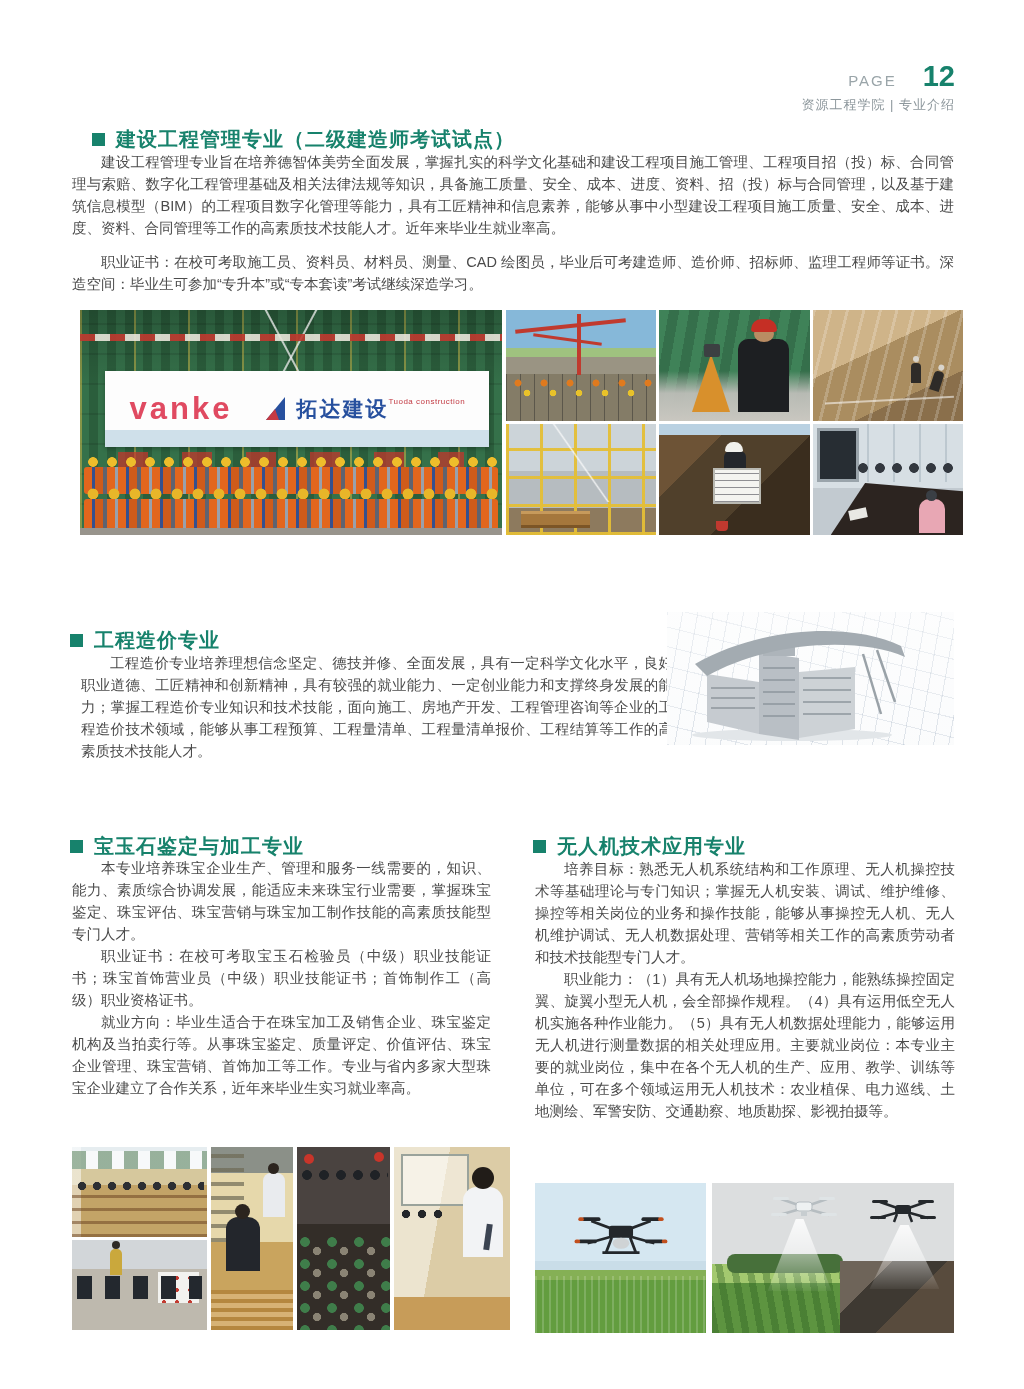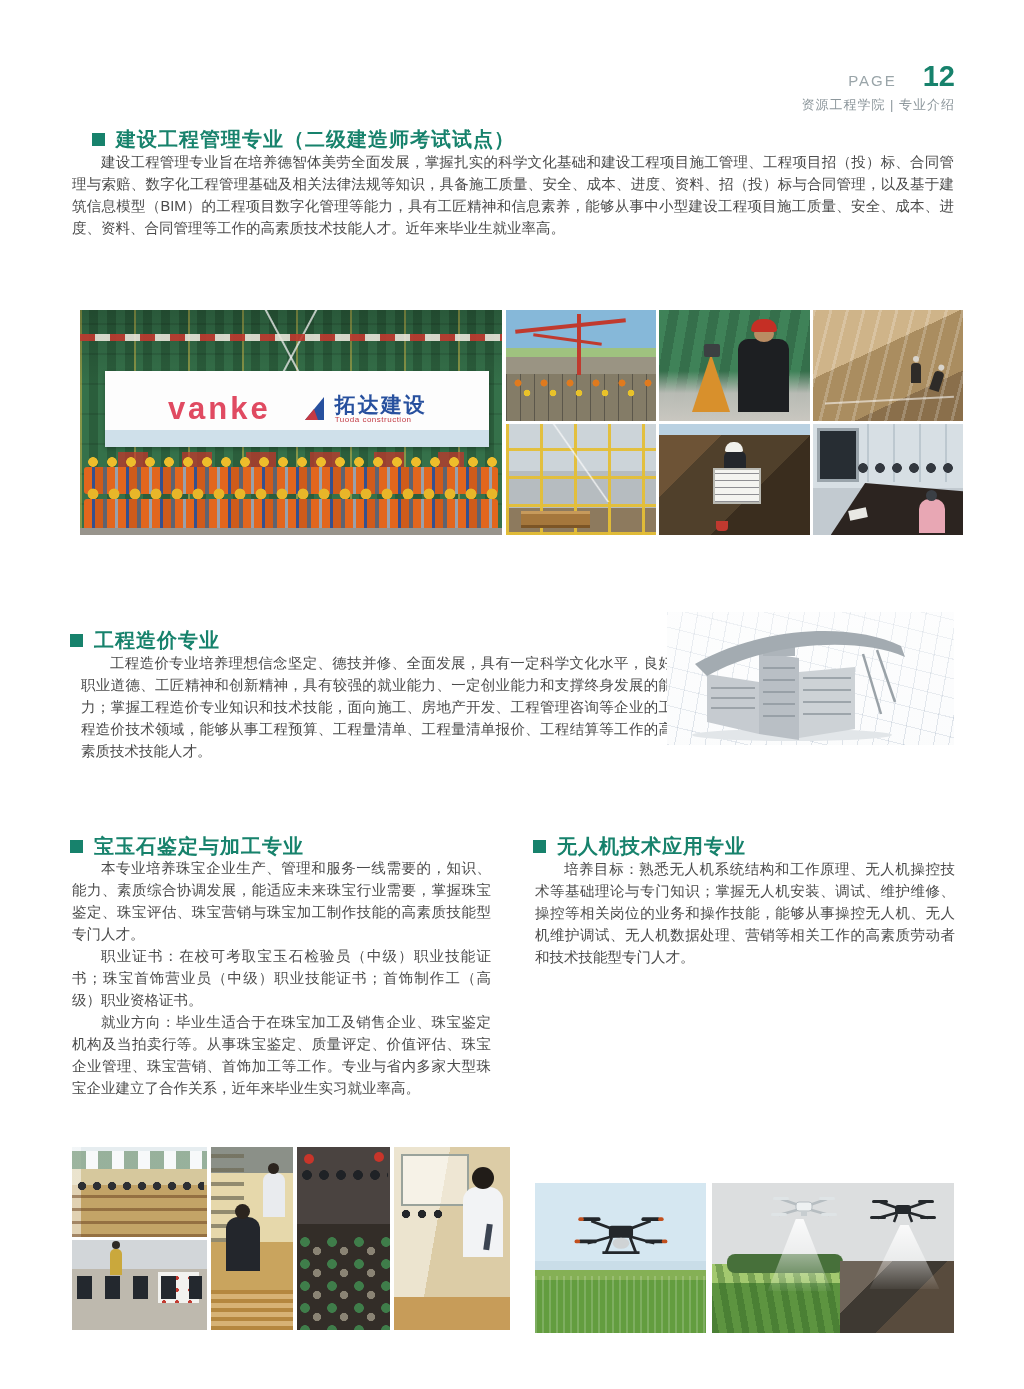--- a/index.html
+++ b/index.html
@@ -41,21 +41,21 @@
       linear-gradient(-62deg, rgba(0,0,0,0) calc(50% - 1.5px), rgba(240,240,240,.75) calc(50% - .5px),
                       rgba(240,240,240,.75) calc(50% + .5px), rgba(0,0,0,0) calc(50% + 1.5px));}
   .stripe{position:absolute;top:24px;left:0;right:0;height:7px;opacity:.9;
     background:repeating-linear-gradient(90deg,#c0392f 0 15px,#e9e5da 15px 30px);}
   .banner{position:absolute;left:6%;right:3%;top:27%;height:34%;
     background:linear-gradient(#fdfdfd 0 78%,#cfe0ea 78% 100%);
     display:flex;align-items:center;justify-content:center;gap:30px;
     box-shadow:0 2px 4px rgba(0,0,0,.25);}
   .brand{color:#e04a61;font-weight:bold;font-size:31px;letter-spacing:3px;}
   .tuoda{display:flex;align-items:center;gap:8px;}
-  .tuoda-txt{display:flex;flex-direction:column;line-height:1.05;}
+  .tuoda-txt{display:flex;line-height:1.05;}
   .tuoda-cn{color:#27509e;font-weight:bold;font-size:21px;letter-spacing:2px;}
   .tuoda-en{color:#c23a43;font-size:8px;letter-spacing:.5px;}
   .slogan{position:absolute;left:9%;right:9%;top:63%;height:25px;opacity:.8;
     background:repeating-linear-gradient(90deg, rgba(197,52,42,.9) 0 30px, rgba(197,52,42,0) 30px 64px);}
   .crowd{position:absolute;left:0;right:0;bottom:0;height:40%;}
   .crowd .row{position:absolute;left:1%;right:1%;}
   .row.r1{bottom:46%;}
   .row.r2{bottom:4%;}
   .heads{height:11px;background-image:radial-gradient(circle at 9px 6px,#eebd2b 4.5px,rgba(0,0,0,0) 5.2px);
          background-size:19px 11px;background-repeat:repeat-x;}
@@ -233,20 +233,23 @@
     <div class="hdr-sub">资源工程学院 | 专业介绍</div>
   </div>
 
   <h2 class="sec-title" style="left:70px;top:109px;margin-left:22px;">
     <span class="bullet"></span>
     <span>建设工程管理专业（二级建造师考试试点）</span>
   </h2>
   <div class="body-text" style="left:72px;top:151px;width:882px;">
     <p>建设工程管理专业旨在培养德智体美劳全面发展，掌握扎实的科学文化基础和建设工程项目施工管理、工程项目招（投）标、合同管理与索赔、数字化工程管理基础及相关法律法规等知识，具备施工质量、安全、成本、进度、资料、招（投）标与合同管理，以及基于建筑信息模型（BIM）的工程项目数字化管理等能力，具有工匠精神和信息素养，能够从事中小型建设工程项目施工质量、安全、成本、进度、资料、合同管理等工作的高素质技术技能人才。近年来毕业生就业率高。</p>
   </div>
+  <div class="body-text" style="left:72px;top:251px;width:882px;">
+    <p>职业证书：在校可考取施工员、资料员、材料员、测量、CAD 绘图员，毕业后可考建造师、造价师、招标师、监理工程师等证书。深造空间：毕业生可参加“专升本”或“专本套读”考试继续深造学习。</p>
+  </div>
 
   <div class="s1-photos">
 
     <div class="ph ph-big">
       <div class="brace"></div>
       <div class="stripe"></div>
       <div class="banner">
         <span class="brand">vanke</span>
         <span class="tuoda">
           <svg width="26" height="24" viewBox="0 0 26 24">
@@ -384,20 +387,21 @@
       <div class="bn-bench"></div>
     </div>
   </div>
 
   <h2 class="sec-title" style="left:533px;top:816px;">
     <span class="bullet"></span>
     <span>无人机技术应用专业</span>
   </h2>
   <div class="body-text" style="left:535px;top:858px;width:420px;">
     <p>培养目标：熟悉无人机系统结构和工作原理、无人机操控技术等基础理论与专门知识；掌握无人机安装、调试、维护维修、操控等相关岗位的业务和操作技能，能够从事操控无人机、无人机维护调试、无人机数据处理、营销等相关工作的高素质劳动者和技术技能型专门人才。</p>
+    <p>职业能力：（1）具有无人机场地操控能力，能熟练操控固定翼、旋翼小型无人机，会全部操作规程。（4）具有运用低空无人机实施各种作业能力。（5）具有无人机数据处理能力，能够运用无人机进行测量数据的相关处理应用。主要就业岗位：本专业主要的就业岗位，集中在各个无人机的生产、应用、教学、训练等单位，可在多个领域运用无人机技术：农业植保、电力巡线、土地测绘、军警安防、交通勘察、地质勘探、影视拍摄等。</p>
   </div>
 
   <div class="uav-photos">
     <div class="ph ph-agri">
       <div class="agri-grass"></div>
       <svg class="agri-drone" viewBox="0 0 140 60">
         <g stroke="#23272b" stroke-width="3" fill="none">
           <path d="M70 28 L38 16 M70 28 L102 16 M70 30 L34 40 M70 30 L106 40"></path>
           <path d="M60 34 L54 50 M80 34 L86 50 M50 50 H90"></path>
         </g>

